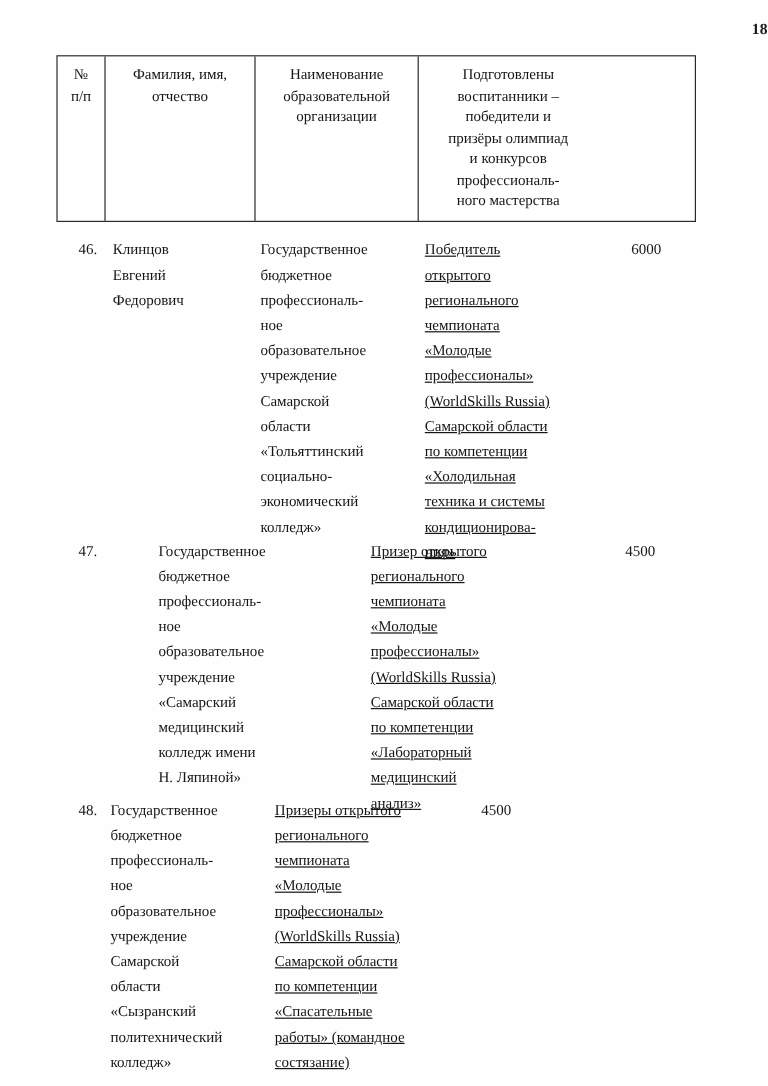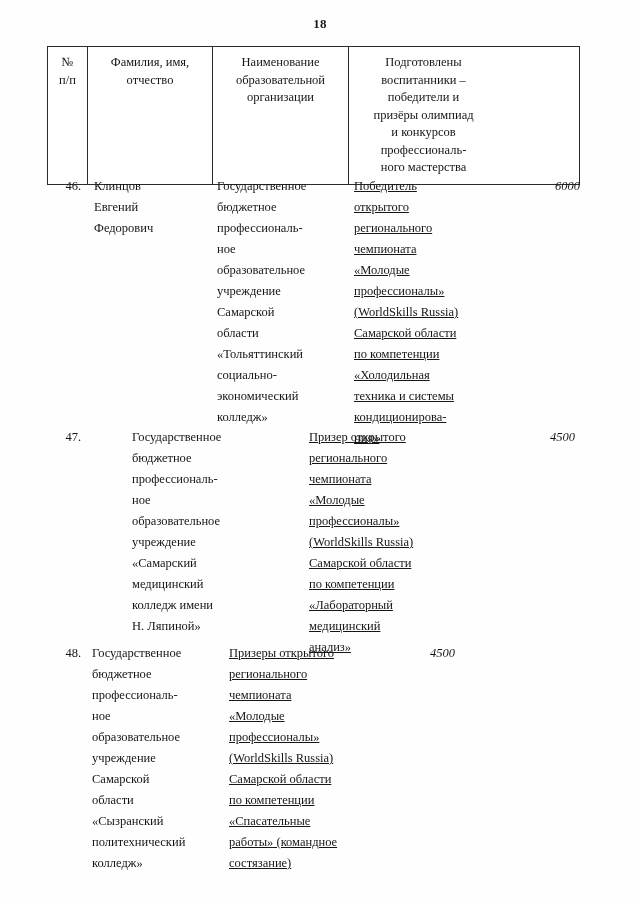--- a/index.html
+++ b/index.html
@@ -21,21 +21,21 @@
     inset: 0;
     background: #fefefe;
   }
 
   
   .page-number {
     position: absolute;
     top: 16px;
     left: 0;
     width: 640px;
-    text-align: center;
+    text-align: right;
     font-size: 13px;
     font-weight: bold;
     letter-spacing: 0.3px;
     color: #1a1a1a;
   }
 
   
   .table-header {
     position: absolute;
     left: 47px;
@@ -63,40 +63,40 @@
   .th-c3 { width: 136px; }
   .th-c4 { width: 149px; }
   .th-c5 { width: 83px; }
 
   .th span { display: block; white-space: pre-line; }
 
   
   .rows {
     position: absolute;
     left: 47px;
-    top: 176px;
+    top: 198px;
     width: 533px;
   }
   .row {
     position: relative;
     display: flex;
     align-items: flex-start;
   }
   .cell {
     box-sizing: border-box;
     font-size: 12.5px;
     line-height: 21px;
     color: #161616;
     white-space: pre-line;
   }
   .c1 { width: 40px; text-align: right; padding-right: 6px; }
   .c2 { width: 125px; padding-left: 7px; }
   .c3 { width: 136px; padding-left: 5px; }
   .c4 { width: 149px; padding-left: 6px; text-decoration: underline; }
-  .c5 { width: 83px; text-align: right; font-style: italic; }
+  .c5 { width: 83px; text-align: center; }
 </style>
 </head>
 <body>
 
 <div class="page">
 
   <div class="page-number">18</div>
 
   <div class="table-header">
     <div class="th th-c1">

